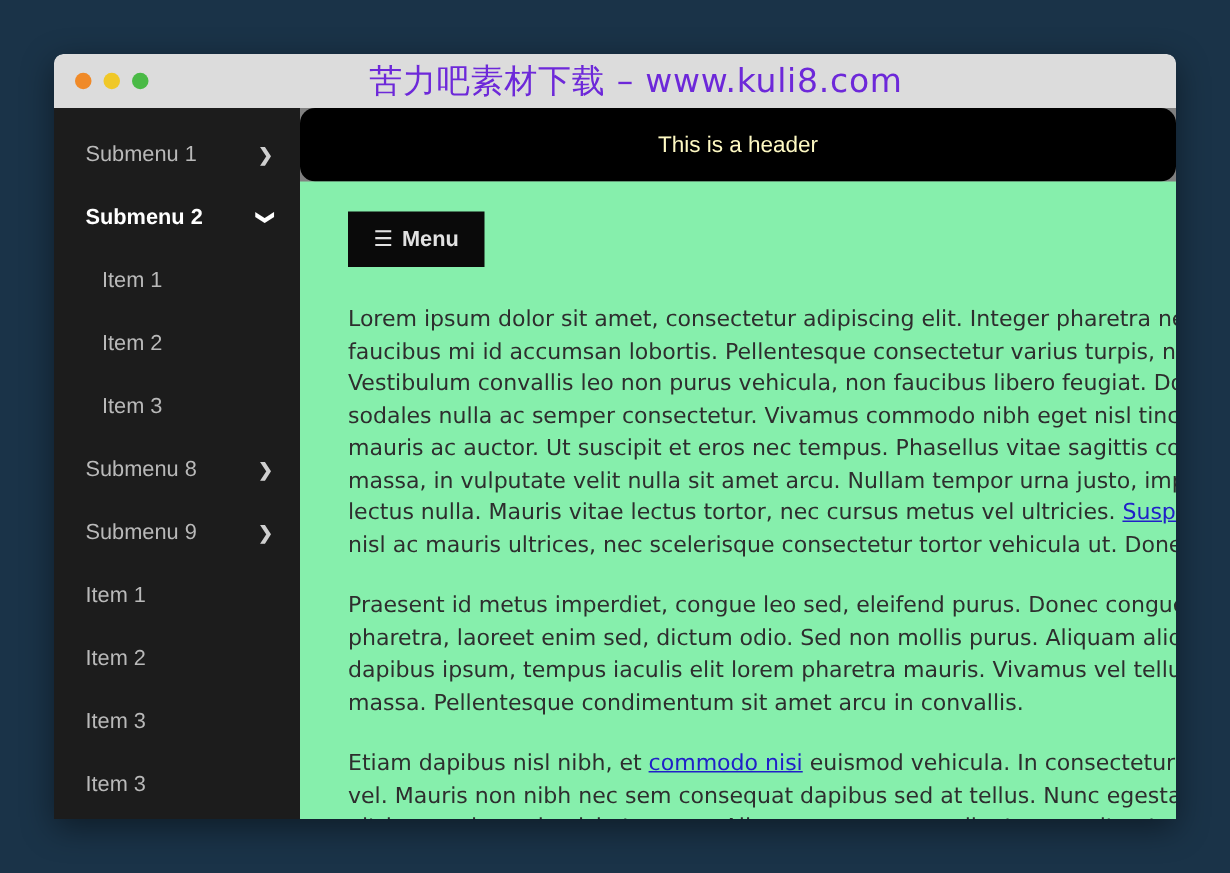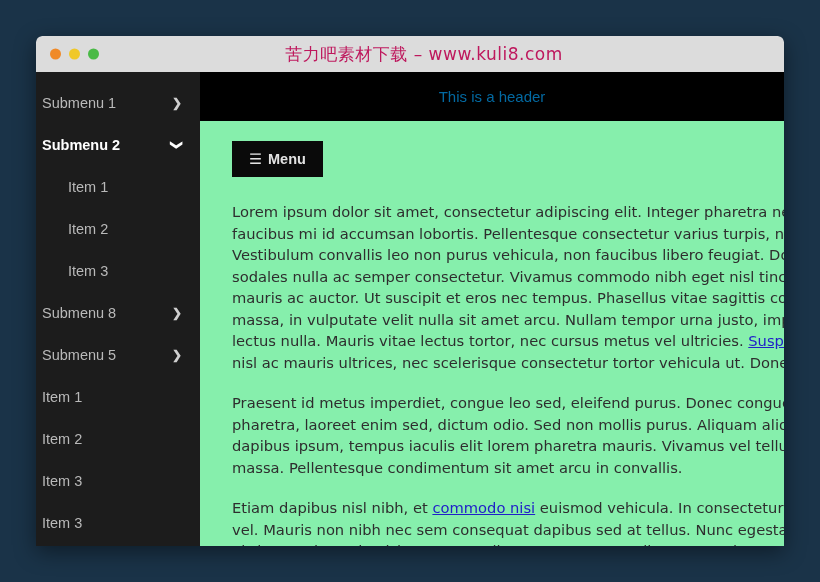--- a/index.html
+++ b/index.html
@@ -49,22 +49,22 @@
     border-radius: 50%;
     display: block;
   }
   .dot.close  { background: #f08a28; }
   .dot.min    { background: #f0c828; }
   .dot.max    { background: #4aba46; }
 
   .titlebar-title {
     width: 100%;
     text-align: center;
-    font-size: 17px;
-    color: #be185d;
+    font-size: 22px;
+    color: #6d28d9;
     letter-spacing: .5px;
     font-family: "DejaVu Sans", "Liberation Sans", sans-serif;
     padding-left: 28px;
     box-sizing: border-box;
     white-space: nowrap;
   }
 
   
   .win-body {
     display: flex;
@@ -96,21 +96,21 @@
   .nav-item.active {
     color: #ffffff;
     font-weight: bold;
     gap: 19px;
   }
   .nav-item.sub {
     padding-left: 32px;
     font-size: 14.5px;
   }
   .nav-item.plain {
-    padding-left: 6px;
+    padding-left: 21px;
   }
   .chev {
     font-size: 12px;
     color: #cfcfcf;
     line-height: 1;
     display: inline-block;
     font-weight: bold;
   }
   .nav-item.active .chev { color: #ffffff; }
 
@@ -119,25 +119,26 @@
     flex: 1 1 auto;
     display: flex;
     flex-direction: column;
     min-width: 0;
     background: #808080;
   }
   .page-header {
     height: 49px;
     flex: 0 0 49px;
     background: #000000;
-    color: #0369a1;
+    color: #fef9c3;
     display: flex;
     align-items: center;
     justify-content: center;
     font-size: 15px;
+    border-radius: 10px;
   }
   .content {
     flex: 1 1 auto;
     background: #86efac;
     padding: 20px 0 0 32px;
     box-sizing: border-box;
     overflow: hidden;
   }
   .menu-btn {
     display: inline-block;
@@ -198,21 +199,21 @@
           <span>Item 2</span>
         </div>
         <div class="nav-item sub">
           <span>Item 3</span>
         </div>
         <div class="nav-item plain">
           <span>Submenu 8</span>
           <span class="chev" style="transform: none;">❯</span>
         </div>
         <div class="nav-item plain">
-          <span>Submenu 5</span>
+          <span>Submenu 9</span>
           <span class="chev" style="transform: none;">❯</span>
         </div>
         <div class="nav-item plain">
           <span>Item 1</span>
         </div>
         <div class="nav-item plain">
           <span>Item 2</span>
         </div>
         <div class="nav-item plain">
           <span>Item 3</span>

